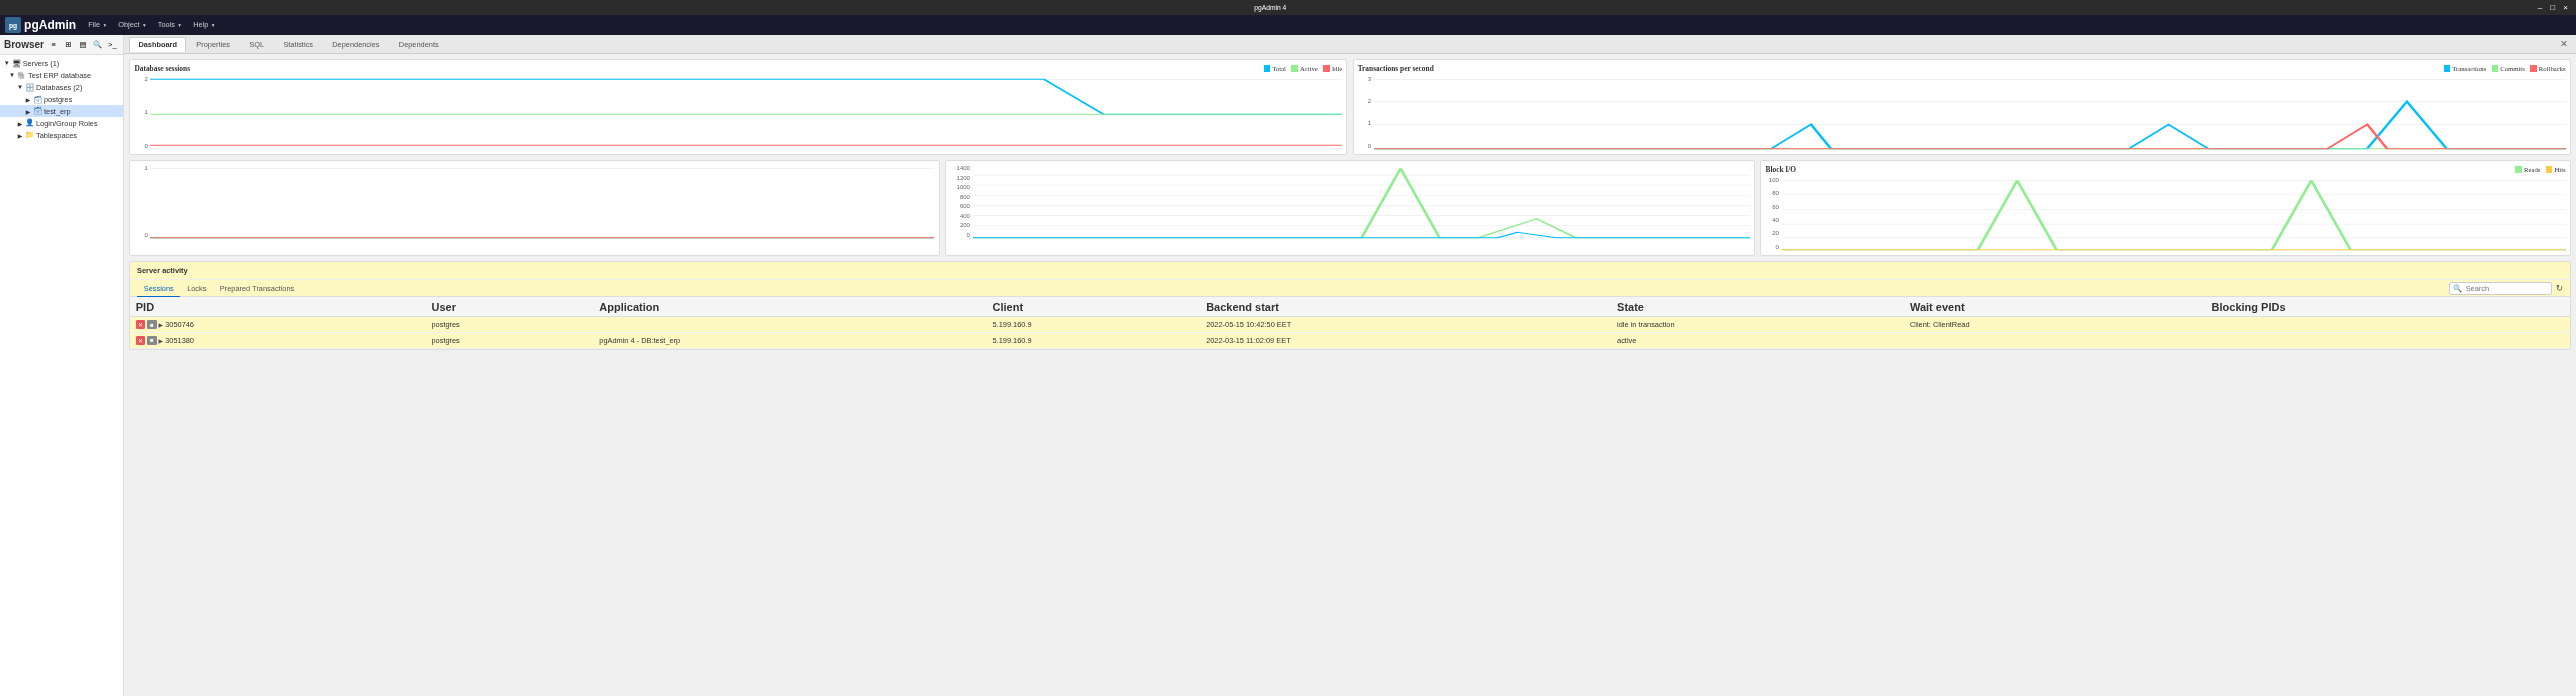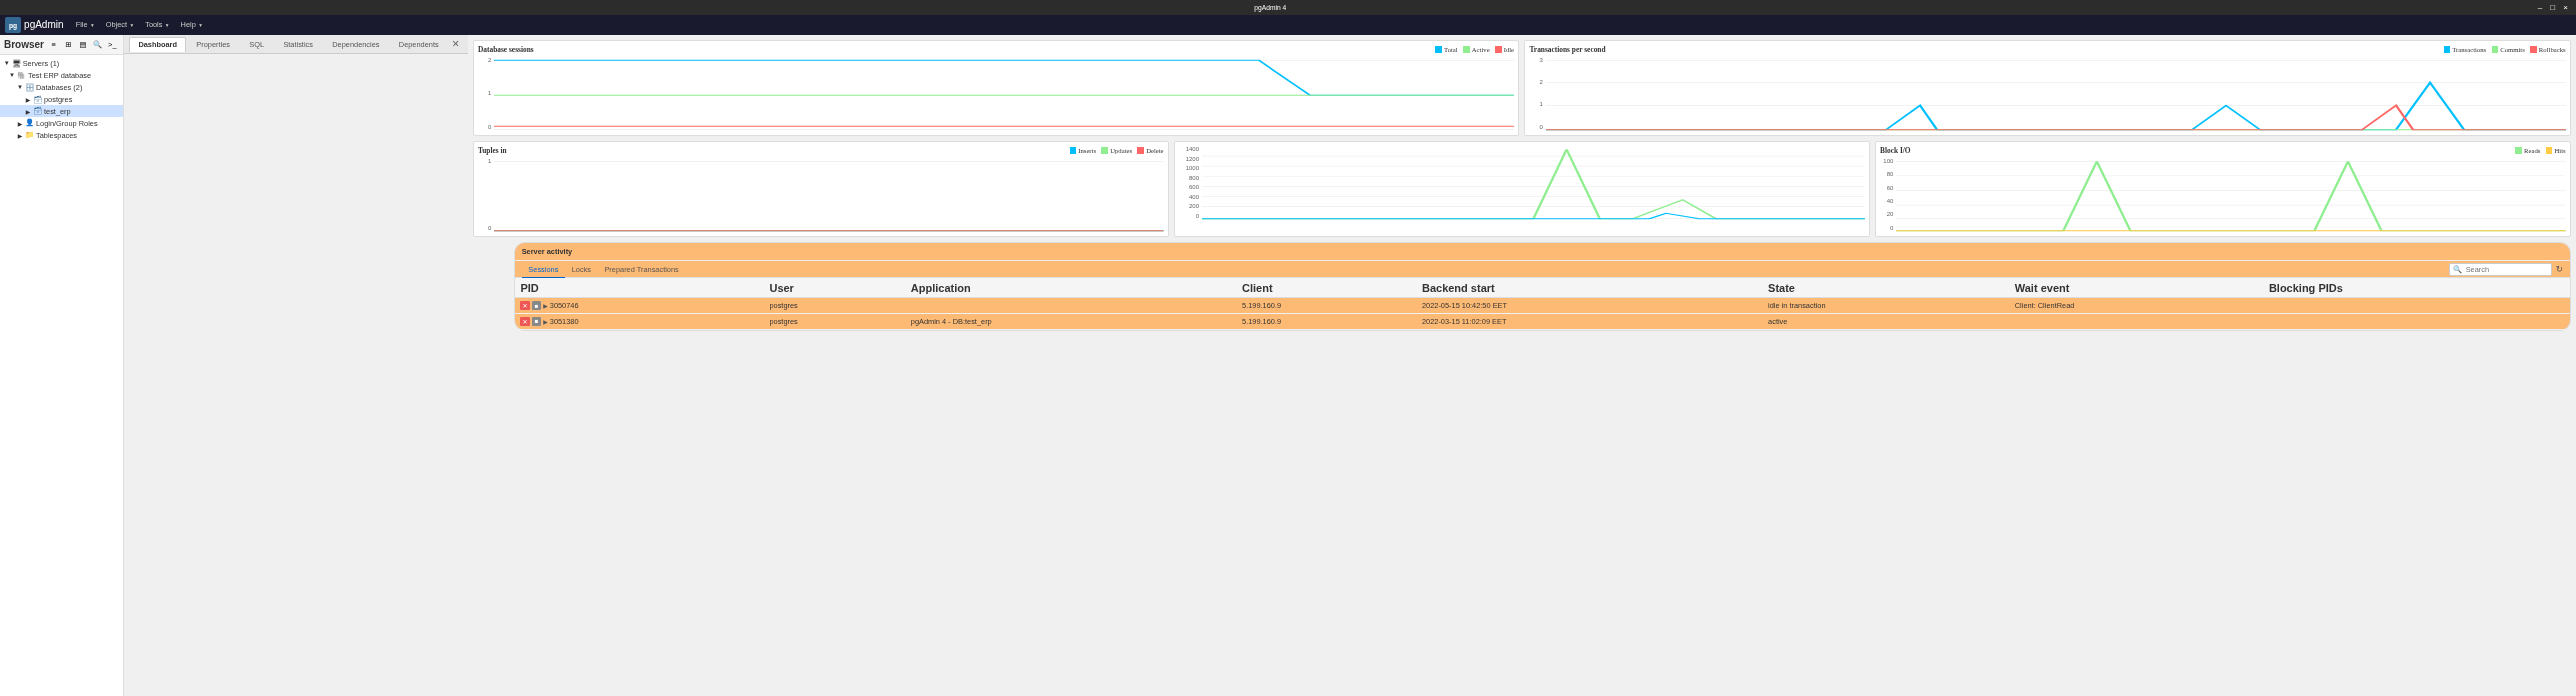--- a/index.html
+++ b/index.html
@@ -40,21 +40,21 @@
       height: 16px;
       background: #336791;
       border-radius: 2px;
       display: flex;
       align-items: center;
       justify-content: center;
       font-size: 6.7px;
       color: white;
       font-weight: bold;
     }
-    .logo-text { color: white; font-size: 10px; font-weight: normal; }
+    .logo-text { color: white; font-size: 12px; font-weight: bold; }
     .menu-item {
       color: #ccc;
       padding: 2.7px 5.4px;
       cursor: pointer;
       border-radius: 2px;
       font-size: 7.4px;
     }
     .menu-item .arrow { font-size: 5.4px; margin-left: 1.3px; }
 
     
@@ -113,21 +113,21 @@
     .tree-item .icon { width: 9.4px; height: 9.4px; margin: 0 1.3px; flex-shrink: 0; }
     .tree-item .label { font-size: 7.4px; }
     .indent-1 { padding-left: 8px; }
     .indent-2 { padding-left: 16px; }
     .indent-3 { padding-left: 24px; }
 
     
     .content {
       flex: 1;
       display: flex;
-      flex-direction: row;
+      flex-direction: column;
       background: #f0f0f0;
       overflow: hidden;
     }
 
     
     .tab-bar {
       background: #e8e8e8;
       border-bottom: 0.7px solid #ccc;
       display: flex;
       align-items: center;
@@ -228,24 +228,23 @@
       text-align: right;
       font-size: 6px;
       color: #666;
       width: 13.4px;
       padding-bottom: 1.3px;
     }
     .chart-svg-container { flex: 1; height: 74px; }
 
     
     .activity-panel {
-      background: #fdba74;
+      background: #fef9c3;
       border: 0.7px solid #ddd;
-      border-radius: 11px;
-      margin-left: 41px;
+      border-radius: 2px;
     }
     .activity-header {
       padding: 4px 6.7px;
       font-size: 7.4px;
       font-weight: bold;
       border-bottom: 0.7px solid #eee;
     }
     .activity-tabs {
       display: flex;
       gap: 0;
@@ -514,37 +513,20 @@
                 <polyline points="0,108 480,108 500,72 510,108 600,108" fill="none" stroke="#ff6666" stroke-width="1.5"></polyline>
               </svg>
             </div>
           </div>
         </div>
       </div>
 
       <div class="charts-row-3">
 
         <div class="chart-panel">
-          <div class="chart-header">
-            <span class="chart-title">Tuples in</span>
-            <div class="chart-legend">
-              <div class="legend-item">
-                <div class="legend-dot" style="background:#00bfff;"></div>
-                <span>Inserts</span>
-              </div>
-              <div class="legend-item">
-                <div class="legend-dot" style="background:#90ee90;"></div>
-                <span>Updates</span>
-              </div>
-              <div class="legend-item">
-                <div class="legend-dot" style="background:#ff6666;"></div>
-                <span>Delete</span>
-              </div>
-            </div>
-          </div>
           <div class="chart-with-axis">
             <div class="y-axis-labels">
               <span>1</span>
               <span>0</span>
             </div>
             <div class="chart-svg-container">
               <svg viewBox="0 0 400 110" preserveAspectRatio="none" width="100%" height="74px">
                 <line x1="0" y1="5" x2="400" y2="5" stroke="#eee" stroke-width="1"></line>
                 <line x1="0" y1="108" x2="400" y2="108" stroke="#eee" stroke-width="1"></line>
                 <polyline points="0,108 400,108" fill="none" stroke="#00bfff" stroke-width="1.5"></polyline>

